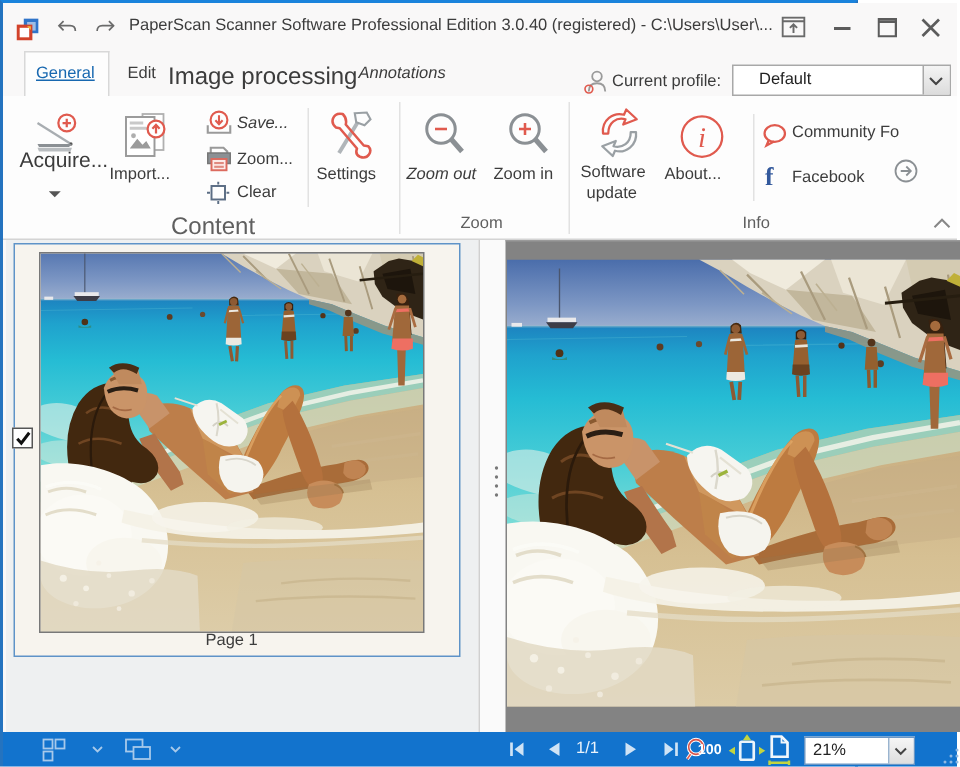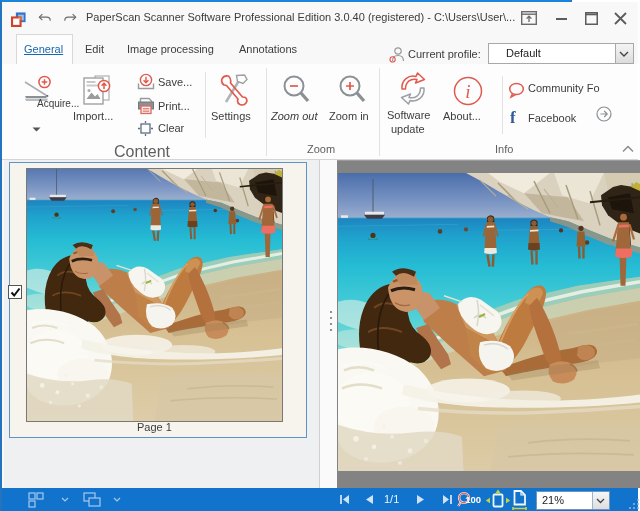--- a/index.html
+++ b/index.html
@@ -47,22 +47,22 @@
   </svg>
 
   <svg class="abs" style="left:612px;top:10px;" width="13" height="13" viewBox="0 0 13 13">
     <path d="M1 1 L12 12 M12 1 L1 12" stroke="#5c5c5c" stroke-width="1.8"></path>
   </svg>
 
   <div class="abs" style="left:0;top:28px;width:636px;height:34px;background:#f9f8f8;"></div>
   <div class="abs" style="left:14px;top:32px;width:57px;height:30px;background:#fdfdfd;border:1px solid #d8d8d8;border-bottom:none;box-sizing:border-box;"></div>
   <div class="abs t" style="left:22px;top:41px;font-size:11px;color:#1868b0;text-decoration:underline;">General</div>
   <div class="abs t" style="left:83px;top:41px;font-size:11px;color:#3c3c3c;">Edit</div>
-  <div class="abs t" style="left:125px;top:41px;font-size:11px;color:#3c3c3c;">Image processing</div>
-  <div class="abs t" style="left:237px;top:41px;font-size:11px;color:#3c3c3c;">Annotations</div>
+  <div class="abs t" style="left:110px;top:41px;font-size:16px;color:#3c3c3c;">Image processing</div>
+  <div class="abs t" style="left:237px;top:41px;font-size:11px;color:#3c3c3c;font-style:italic;">Annotations</div>
 
   <svg class="abs" style="left:387px;top:44px;" width="16" height="17" viewBox="0 0 16 17">
     <circle cx="9" cy="5" r="3.2" fill="none" stroke="#9a9a9a" stroke-width="1.2"></circle>
     <path d="M3.5 15 Q3.5 9.5 9 9.5 Q14.5 9.5 14.5 15" fill="none" stroke="#9a9a9a" stroke-width="1.2"></path>
     <circle cx="3.6" cy="13.4" r="2.6" fill="none" stroke="#e05a4e" stroke-width="1.1"></circle>
   </svg>
   <div class="abs t" style="left:406px;top:46px;font-size:11px;color:#3c3c3c;">Current profile:</div>
   <div class="abs" style="left:486px;top:41px;width:146px;height:21px;background:#fff;border:1px solid #a8a8a8;box-sizing:border-box;"></div>
   <div class="abs t" style="left:493px;top:45px;font-size:11px;color:#222;margin-left:11px;">Default</div>
   <div class="abs" style="left:613px;top:42px;width:18px;height:19px;background:linear-gradient(#f4f4f4,#dcdcdc);border-left:1px solid #a8a8a8;box-sizing:border-box;"></div>
@@ -78,21 +78,21 @@
   <div class="abs" style="left:500px;top:74px;width:1px;height:58px;background:#e2e2e2;"></div>
 
   <svg class="abs" style="left:20px;top:72px;" width="30" height="29" viewBox="0 0 30 29">
     <path d="M3 8 L24.5 21.5" stroke="#a8adb1" stroke-width="1.5" fill="none"></path>
     <circle cx="25.3" cy="22" r="1.1" fill="#555"></circle>
     <path d="M3 22 L26 22 L24 24 L4 24 Z" fill="#8b9094"></path>
     <path d="M3 24.5 L26 24.5 L25 27 L4 27 Z" fill="#b9bdc0"></path>
     <circle cx="22.5" cy="8" r="5.6" fill="#fdfdfd" stroke="#e05a4e" stroke-width="1.5"></circle>
     <path d="M22.5 5.2 L22.5 10.8 M19.7 8 L25.3 8" stroke="#e05a4e" stroke-width="1.5"></path>
   </svg>
-  <div class="abs t" style="left:11px;top:96px;font-size:10px;color:#3c3c3c;margin-left:24px;">Acquire...</div>
+  <div class="abs t" style="left:11px;top:96px;font-size:14px;color:#3c3c3c;">Acquire...</div>
   <svg class="abs" style="left:30px;top:125px;" width="9" height="5" viewBox="0 0 9 5">
     <path d="M0.5 0.5 L4.5 4.5 L8.5 0.5 Z" fill="#555"></path>
   </svg>
 
   <svg class="abs" style="left:80px;top:73px;" width="30" height="30" viewBox="0 0 30 30">
     <rect x="13" y="1" width="14" height="24" fill="#fff" stroke="#b0b0b0" stroke-width="1.2"></rect>
     <rect x="2" y="3" width="19" height="26" fill="#fff" stroke="#9a9a9a" stroke-width="1.3"></rect>
     <rect x="4.5" y="6" width="9" height="2" fill="#c9c9c9"></rect>
     <rect x="4.5" y="9.5" width="12" height="2" fill="#c9c9c9"></rect>
     <circle cx="7" cy="15.5" r="1.6" fill="#aeaeae"></circle>
@@ -100,29 +100,29 @@
     <circle cx="22" cy="11" r="5.6" fill="#fff" stroke="#e05a4e" stroke-width="1.5"></circle>
     <path d="M22 14 L22 8.6 M19.6 10.8 L22 8.2 L24.4 10.8" fill="none" stroke="#e05a4e" stroke-width="1.5"></path>
   </svg>
   <div class="abs t" style="left:71px;top:108px;font-size:11px;color:#3c3c3c;">Import...</div>
 
   <svg class="abs" style="left:135px;top:71px;" width="18" height="17" viewBox="0 0 18 17">
     <circle cx="9" cy="7" r="5.6" fill="none" stroke="#e05a4e" stroke-width="1.4"></circle>
     <path d="M9 3.8 L9 9.4 M6.6 7.2 L9 9.8 L11.4 7.2" fill="none" stroke="#e05a4e" stroke-width="1.4"></path>
     <path d="M1.5 10.5 L1.5 15.5 L16.5 15.5 L16.5 10.5" fill="none" stroke="#9a9a9a" stroke-width="1.4"></path>
   </svg>
-  <div class="abs t" style="left:156px;top:74px;font-size:11px;color:#3c3c3c;">Save...</div>
+  <div class="abs t" style="left:156px;top:74px;font-size:11px;color:#3c3c3c;font-style:italic;">Save...</div>
   <svg class="abs" style="left:135px;top:95px;" width="18" height="18" viewBox="0 0 18 18">
     <path d="M3.5 5 L3.5 1.5 L12 1.5 L14.5 4 L14.5 5" fill="none" stroke="#9a9a9a" stroke-width="1.4"></path>
     <rect x="1.5" y="5" width="15" height="7" fill="#8b9094" stroke="#777" stroke-width="1"></rect>
     <rect x="4" y="9" width="10" height="7.5" fill="#fceae8" stroke="#dc6a5e" stroke-width="1.3"></rect>
     <rect x="5.8" y="11" width="6.4" height="1.4" fill="#e08a80"></rect>
     <rect x="5.8" y="13.5" width="6.4" height="1.4" fill="#e08a80"></rect>
   </svg>
-  <div class="abs t" style="left:156px;top:98px;font-size:11px;color:#3c3c3c;">Print...</div>
+  <div class="abs t" style="left:156px;top:98px;font-size:11px;color:#3c3c3c;">Zoom...</div>
   <svg class="abs" style="left:136px;top:119px;" width="15" height="15" viewBox="0 0 15 15">
     <rect x="3" y="3" width="9" height="9" fill="none" stroke="#5b6d84" stroke-width="1.3"></rect>
     <path d="M7.5 0 L7.5 2 M7.5 13 L7.5 15 M0 7.5 L2 7.5 M13 7.5 L15 7.5" stroke="#5b6d84" stroke-width="1.3"></path>
   </svg>
   <div class="abs t" style="left:156px;top:120px;font-size:11px;color:#3c3c3c;">Clear</div>
 
   <svg class="abs" style="left:217px;top:71px;" width="30" height="33" viewBox="0 0 30 33">
     <path d="M21 6 L7 29" stroke="#b0b5b9" stroke-width="2.6"></path>
     <path d="M17.5 2.5 L25.5 2 L28 6.5 L24 10.5 L18.5 8.5 Z" fill="#fdfdfd" stroke="#9aa0a4" stroke-width="1.4"></path>
     <path d="M9.5 3 Q4.5 2 3 6 Q1.8 9.5 5 12 L7.5 12.5 L19 26 Q17.5 30 21 31.5 Q25 33 27 30 Q29 27 26.5 24.5 L23.5 24 L11.5 10 Q12.5 6 9.5 3 Z" fill="none" stroke="#e05a4e" stroke-width="1.7" stroke-linejoin="round"></path>

